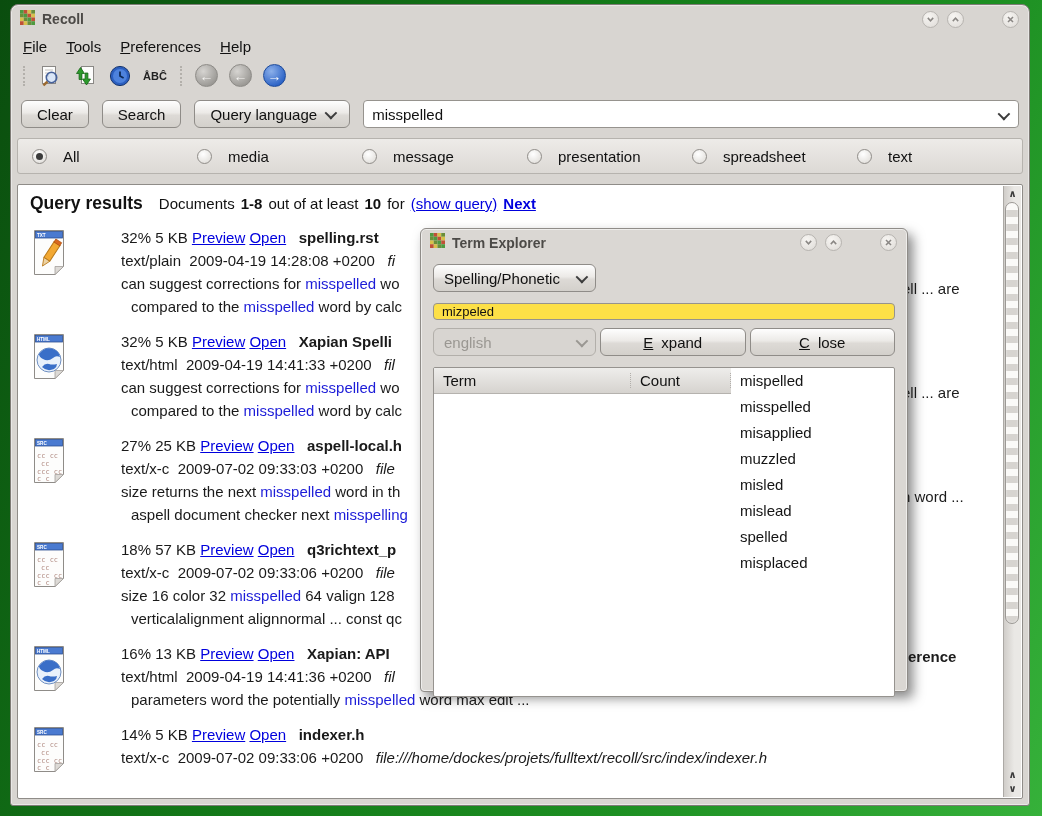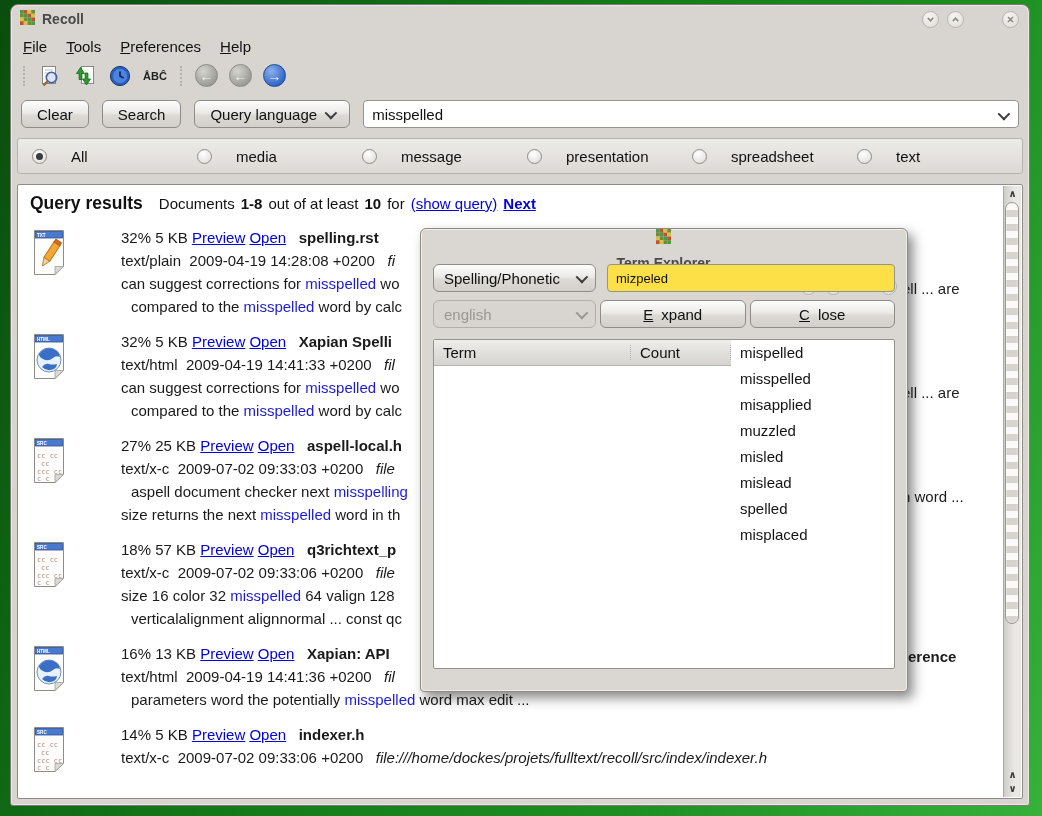--- a/index.html
+++ b/index.html
@@ -36,21 +36,21 @@
     background:linear-gradient(#fefefe,#eceae7 45%,#ddDAD6 55%,#d3d0cb);font-family:inherit;}
   .chev{width:7px;height:7px;border-right:2px solid #3c3c3c;border-bottom:2px solid #3c3c3c;
     transform:rotate(45deg) translateY(-2px);flex:none;}
   .combo{flex:1;position:relative;display:flex;}
   .combo input{width:100%;height:28px;border:1px solid #96938e;border-radius:4px;padding:0 26px 0 8px;
     font-size:15px;font-family:inherit;box-sizing:border-box;background:#fff;color:#111;}
   .combo .chev{position:absolute;right:12px;top:11px;}
   
   .filterrow{margin:2px 6px 10px 6px;height:36px;display:flex;align-items:center;padding:0 0 0 14px;
     border:1px solid #b6b3ae;border-radius:3px;background:linear-gradient(#edebe8,#dcd9d5);box-sizing:border-box;}
-  .filter-item{display:flex;align-items:center;gap:24px;width:165px;font-size:15px;color:#111;}
+  .filter-item{display:flex;align-items:center;gap:16px;width:165px;font-size:15px;color:#111;}
   .radio{width:15px;height:15px;border-radius:50%;border:1px solid #908d89;box-sizing:border-box;
     background:radial-gradient(circle at 40% 32%,#ffffff,#dcd9d4);position:relative;flex:none;}
   .radio.sel::after{content:"";position:absolute;left:3px;top:3px;width:7px;height:7px;border-radius:50%;background:#3b3b3b;}
   
   .results{margin:0 6px;height:615px;background:#fff;border:1px solid #8f8c88;border-radius:2px;
     position:relative;box-sizing:border-box;padding:6px 30px 0 12px;overflow:hidden;}
   .results-header{display:flex;align-items:baseline;gap:6px;padding-top:2px;margin-bottom:12px;font-size:15px;color:#111;}
   .qr-title{font-size:17.5px;font-weight:bold;margin-right:10px;}
   .b{font-weight:bold;}
   .i{font-style:italic;}
@@ -71,23 +71,23 @@
   
   .frag{position:absolute;font-size:15px;color:#1c1c1c;z-index:5;line-height:23px;}
   .frag1{left:902px;top:277px;}
   .frag2{left:902px;top:381px;}
   .frag3{left:902px;top:485px;}
   .frag4{left:908px;top:645px;font-weight:bold;}
   
   .dialog{position:absolute;left:420px;top:228px;width:488px;height:464px;z-index:10;
     background:#dad7d3;border:1px solid #8f8c88;border-radius:6px 6px 4px 4px;box-sizing:border-box;
     box-shadow:inset 0 0 0 1px rgba(255,255,255,.55), 5px 6px 12px rgba(20,20,20,.5);}
-  .dlg-titlebar{height:27px;display:flex;align-items:center;gap:7px;padding:0 10px 0 9px;flex-direction:column;}
+  .dlg-titlebar{height:27px;display:flex;align-items:center;gap:7px;padding:0 10px 0 9px;}
   .dlg-title{font-weight:bold;font-size:14px;color:#4c4a47;}
-  .dlg-row1{display:flex;gap:11px;margin:8px 12px 0 12px;}
+  .dlg-row1{display:flex;gap:11px;margin:8px 12px 0 12px;flex-direction:column;}
   .dlg-row2{display:flex;gap:4px;margin:8px 12px 0 12px;}
   .dd{justify-content:flex-start;}
   .dd .chev{margin-left:auto;}
   .w-select{width:163px;padding:0 10px;}
   .dd.disabled{background:#d8d5d1;color:#9a9792;border-color:#b2afaa;}
   .dd.disabled .chev{border-color:#9a9792;}
   .dlg-input{flex:1;height:28px;border:1px solid #96938e;border-radius:4px;padding:0 8px;font-size:13px;
     font-family:inherit;box-sizing:border-box;background:#fde047;color:#111;}
   .grow{flex:1;}
   .term-table{margin:11px 12px 0 12px;height:330px;border:1px solid #96938f;border-radius:2px;background:#fff;
@@ -281,22 +281,22 @@
                 <rect x="5.5" y="3.5" width="27" height="6.5" fill="#4a7ad0" stroke="#2c4f92" stroke-width=".8"></rect>
                 <text x="7" y="8.7" font-size="4.6" fill="#fff" font-weight="bold">SRC</text>
                 <text x="7" y="22" font-size="7" fill="#b08a80" font-family="DejaVu Sans Mono, monospace">cc  cc</text>
                 <text x="11" y="30" font-size="7" fill="#b08a80" font-family="DejaVu Sans Mono, monospace">cc</text>
                 <text x="7" y="38" font-size="7" fill="#b08a80" font-family="DejaVu Sans Mono, monospace">ccc cc</text>
                 <text x="7" y="45" font-size="7" fill="#b08a80" font-family="DejaVu Sans Mono, monospace">c  c</text>
               </svg></div>
             <div class="rtext">
               <div class="rline"><span>27% 25 KB </span><span class="lnk">Preview</span><span> </span><span class="lnk">Open</span><span>   </span><span class="b">aspell-local.h</span></div>
               <div class="rline"><span>text/x-c  2009-07-02 09:33:03 +0200   </span><span class="i">file</span></div>
+              <div class="rline"><span>size returns the next </span><span class="hl">misspelled</span><span> word in th</span></div>
               <div class="rline ind"><span>aspell document checker next </span><span class="hl">misspelling</span></div>
-              <div class="rline"><span>size returns the next </span><span class="hl">misspelled</span><span> word in th</span></div>
             </div>
           </div>
           <div class="result-row">
             <div class="ficon"><svg width="38" height="48" viewBox="0 0 38 48">
                 <path d="M4.5 2.5 h29 v36 l-8.5 8 h-20.5 z" fill="#fdfdfc" stroke="#8f8c88"></path>
                 <path d="M33.5 38.5 l-8.5 8 v-8 z" fill="#dddad6" stroke="#a3a09c" stroke-width=".8"></path>
                 <rect x="5.5" y="3.5" width="27" height="6.5" fill="#4a7ad0" stroke="#2c4f92" stroke-width=".8"></rect>
                 <text x="7" y="8.7" font-size="4.6" fill="#fff" font-weight="bold">SRC</text>
                 <text x="7" y="22" font-size="7" fill="#b08a80" font-family="DejaVu Sans Mono, monospace">cc  cc</text>
                 <text x="11" y="30" font-size="7" fill="#b08a80" font-family="DejaVu Sans Mono, monospace">cc</text>

